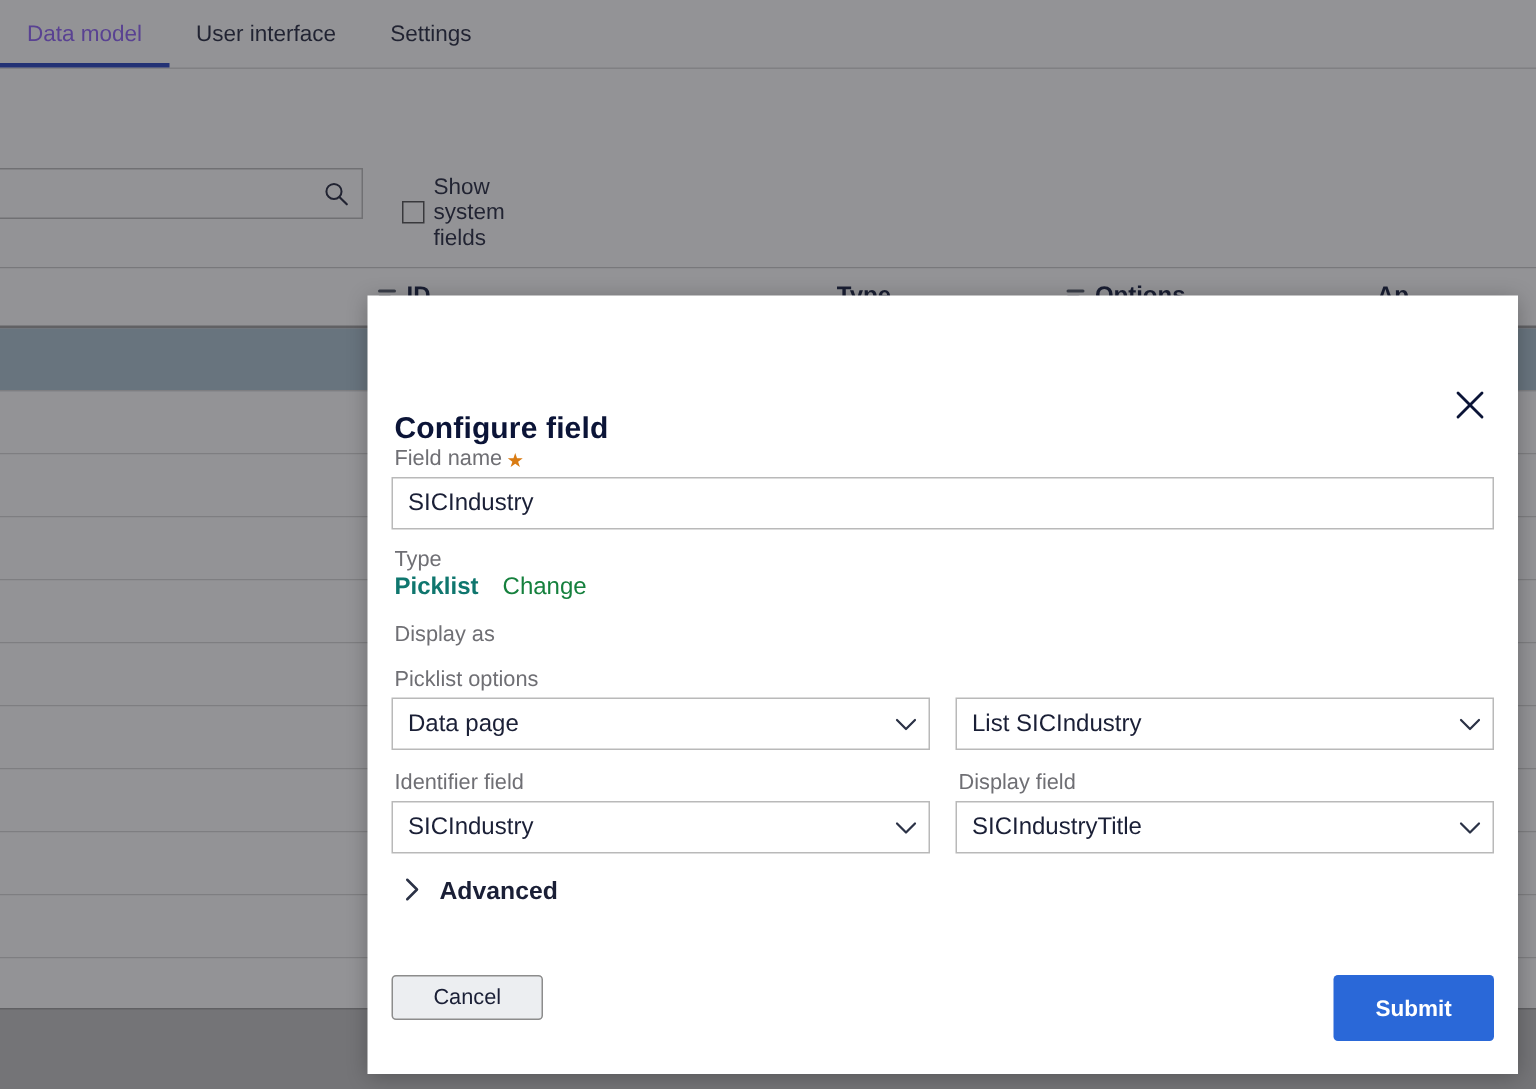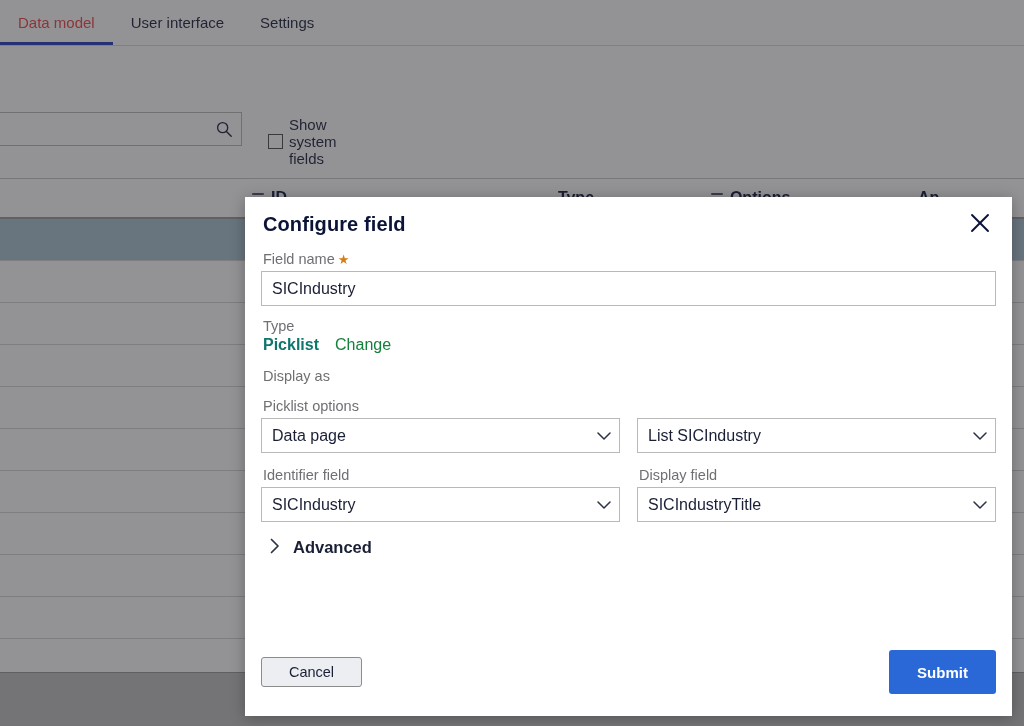--- a/index.html
+++ b/index.html
@@ -33,21 +33,21 @@
     position: relative;
     height: 46px;
     display: flex;
     align-items: center;
     padding: 0 18px;
     font-size: 15px;
     color: #1a1f36;
     cursor: pointer;
     white-space: nowrap;
   }
-  .tab.active { color: #ef4444; }
+  .tab.active { color: #8b5cf6; }
   .tab.active::after {
     content: "";
     position: absolute;
     left: 0; right: 0; bottom: 0;
     height: 3px;
     background: #1f3dbd;
   }
 
   
   #toolbar {
@@ -186,22 +186,23 @@
     width: 767px;
     height: 519px;
     background: #ffffff;
     box-shadow: 0 2px 14px rgba(0,0,0,0.28);
     padding: 0 16px;
   }
   #modal-header {
     position: relative;
     height: 54px;
     display: flex;
-    align-items: center;
+    align-items: flex-end;
     padding: 0 2px;
+    margin-top: 47px;
   }
   #modal-title {
     font-size: 20px;
     font-weight: bold;
     color: #0b1437;
     letter-spacing: 0.1px;
   }
   #modal-close {
     position: absolute;
     right: 0; top: 10px;
@@ -295,21 +296,21 @@
     font-size: 16.5px;
     font-weight: bold;
     color: #1a1f36;
   }
 
   #modal-footer {
     position: absolute;
     left: 16px; right: 16px;
     bottom: 22px;
     display: flex;
-    align-items: center;
+    align-items: flex-start;
     justify-content: space-between;
   }
   #cancel-button {
     min-width: 101px;
     height: 30px;
     border: 1px solid #8c8c8c;
     border-radius: 3px;
     background: #eceef1;
     color: #1a1f36;
     font-size: 14.5px;

